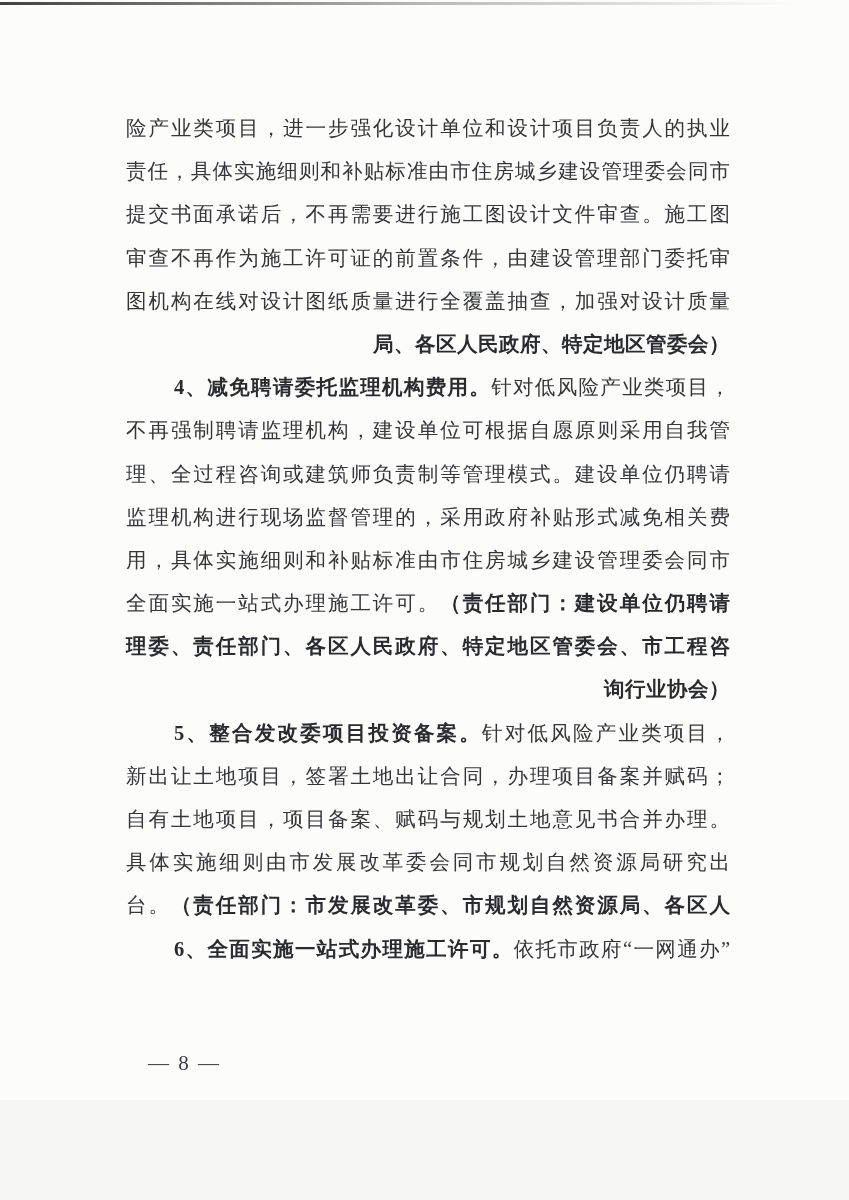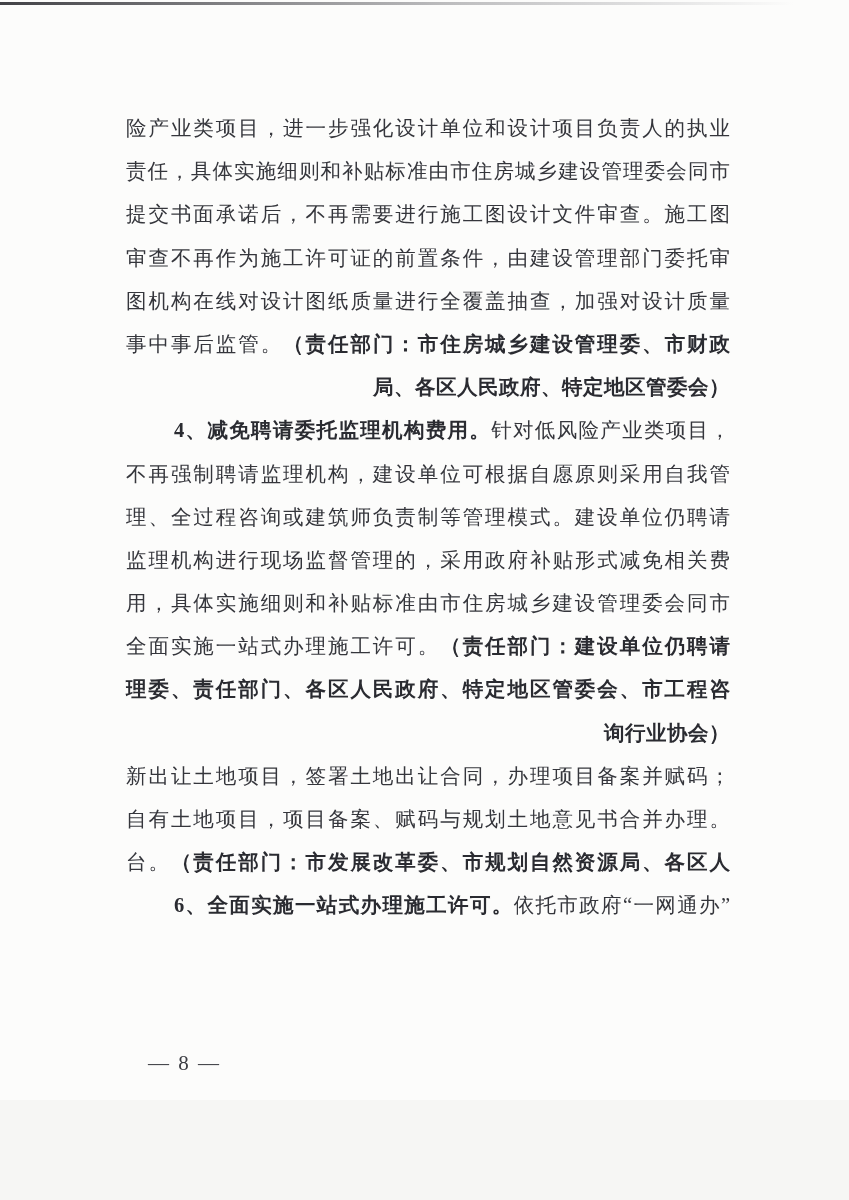--- a/index.html
+++ b/index.html
@@ -75,29 +75,30 @@
 <body>
 
 <div class="page">
   <div class="scan-artifact"></div>
   <div class="text-block">
       <div class="line j"><span class="seg">险产业类项目，进一步强化设计单位和设计项目负责人的执业</span></div>
       <div class="line j"><span class="seg">责任，具体实施细则和补贴标准由市住房城乡建设管理委会同市</span></div>
       <div class="line j"><span class="seg">提交书面承诺后，不再需要进行施工图设计文件审查。施工图</span></div>
       <div class="line j"><span class="seg">审查不再作为施工许可证的前置条件，由建设管理部门委托审</span></div>
       <div class="line j"><span class="seg">图机构在线对设计图纸质量进行全覆盖抽查，加强对设计质量</span></div>
-      <div class="line j"><span class="seg">事中事后监管。</span><span class="seg bold">（责任部门：市住房城乡建设管理委、市财政</span></div>
       <div class="line"><span class="seg bold">局、各区人民政府、特定地区管委会）</span></div>
       <div class="line j indent"><span class="seg bold">4、减免聘请委托监理机构费用。</span><span class="seg">针对低风险产业类项目，</span></div>
       <div class="line j"><span class="seg">不再强制聘请监理机构，建设单位可根据自愿原则采用自我管</span></div>
       <div class="line j"><span class="seg">理、全过程咨询或建筑师负责制等管理模式。建设单位仍聘请</span></div>
       <div class="line j"><span class="seg">监理机构进行现场监督管理的，采用政府补贴形式减免相关费</span></div>
       <div class="line j"><span class="seg">用，具体实施细则和补贴标准由市住房城乡建设管理委会同市</span></div>
       <div class="line j"><span class="seg">全面实施一站式办理施工许可。</span><span class="seg bold">（责任部门：建设单位仍聘请</span></div>
       <div class="line j"><span class="seg bold">理委、责任部门、各区人民政府、特定地区管委会、市工程咨</span></div>
       <div class="line"><span class="seg bold">询行业协会）</span></div>
+      <div class="line j indent"><span class="seg bold">5、整合发改委项目投资备案。</span><span class="seg">针对低风险产业类项目，</span></div>
       <div class="line j"><span class="seg">新出让土地项目，签署土地出让合同，办理项目备案并赋码；</span></div>
       <div class="line j"><span class="seg">自有土地项目，项目备案、赋码与规划土地意见书合并办理。</span></div>
+      <div class="line j"><span class="seg">具体实施细则由市发展改革委会同市规划自然资源局研究出</span></div>
       <div class="line j"><span class="seg">台。</span><span class="seg bold">（责任部门：市发展改革委、市规划自然资源局、各区人</span></div>
       <div class="line j indent"><span class="seg bold">6、全面实施一站式办理施工许可。</span><span class="seg">依托市政府“一网通办”</span></div>
     </div>
   <div class="page-number">— 8 —</div>
 </div>
 
 </body></html>

